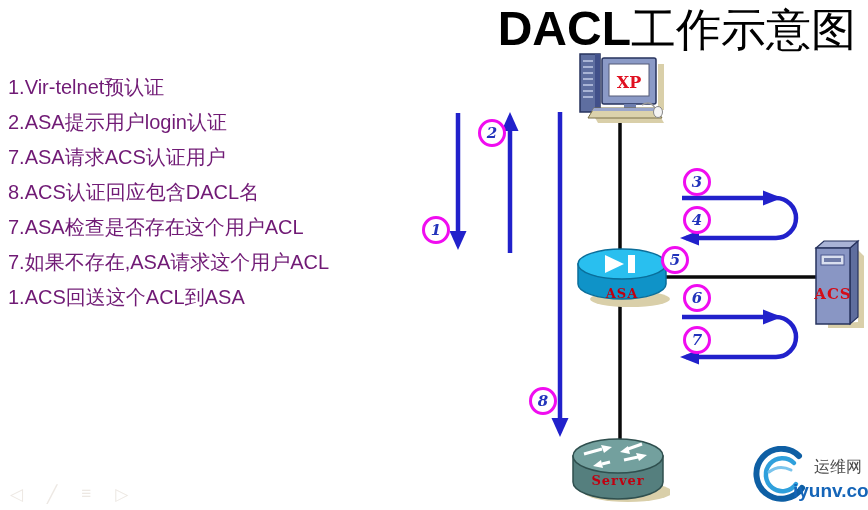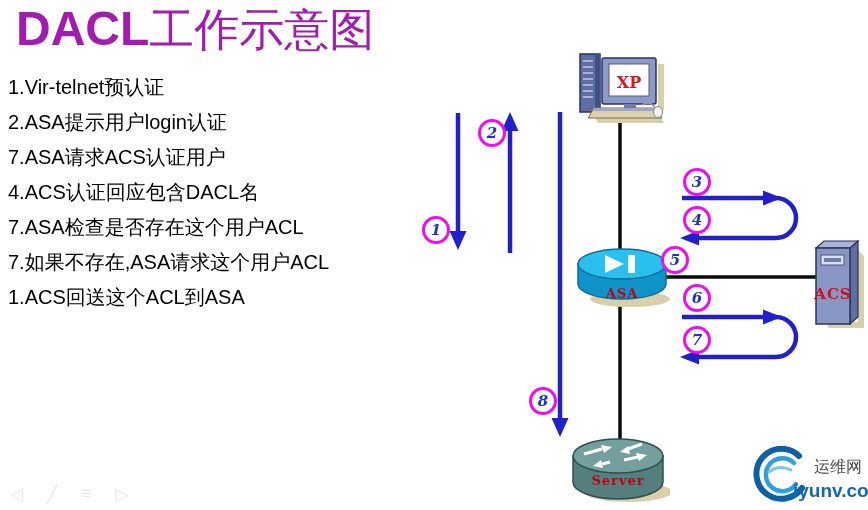--- a/index.html
+++ b/index.html
@@ -3,30 +3,30 @@
 <meta charset="utf-8">
 <style>
   html,body { margin:0; padding:0; background:#ffffff; }
   .slide {
     position:relative; width:868px; height:510px; background:#ffffff;
     overflow:hidden; font-family:"Liberation Sans", sans-serif;
   }
   
   .title {
     position:absolute; top:0; left:16px; width:840px; height:58px;
-    text-align:left; color:#a21caf; white-space:nowrap; line-height:58px;
+    text-align:right; color:#000000; white-space:nowrap; line-height:58px;
   }
   .title .en { font-family:"Liberation Sans",sans-serif; font-weight:700; font-size:48px; }
   .title .zh { font-family:"DejaVu Serif",serif; font-weight:400; font-size:45px; }
   
   .steps {
     position:absolute; left:8px; top:70px; margin:0; padding:0; list-style:none;
   }
   .steps li {
-    font-size:20px; color:#000000; line-height:35px; white-space:nowrap;
+    font-size:20px; color:#701a75; line-height:35px; white-space:nowrap;
   }
   
   .badge {
     position:absolute; width:28px; height:28px; box-sizing:border-box;
     border:3px solid #F00CF0; border-radius:50%; background:#ffffff;
     display:flex; align-items:center; justify-content:center;
     font-family:"DejaVu Serif",serif; font-style:italic; font-weight:700;
     font-size:15px; color:#2233BB; z-index:6;
   }
   .abs { position:absolute; }
@@ -48,21 +48,21 @@
 <div class="slide">
 
   <h1 class="title" style="margin:0;font-weight:normal;">
     <span class="en">DACL</span><span class="zh">工作示意图</span>
   </h1>
 
   <ul class="steps">
     <li>1.Vir-telnet预认证</li>
     <li>2.ASA提示用户login认证</li>
     <li>7.ASA请求ACS认证用户</li>
-    <li>4.ACS认证回应包含DACL名</li>
+    <li>8.ACS认证回应包含DACL名</li>
     <li>7.ASA检查是否存在这个用户ACL</li>
     <li>7.如果不存在,ASA请求这个用户ACL</li>
     <li>1.ACS回送这个ACL到ASA</li>
   </ul>
 
   <svg class="flow" width="868" height="510" viewBox="0 0 868 510">
 
     <g stroke="#0A0A0A" stroke-width="3.5">
       <line x1="620" y1="116" x2="620" y2="258"></line>
       <line x1="620" y1="295" x2="620" y2="446"></line>

